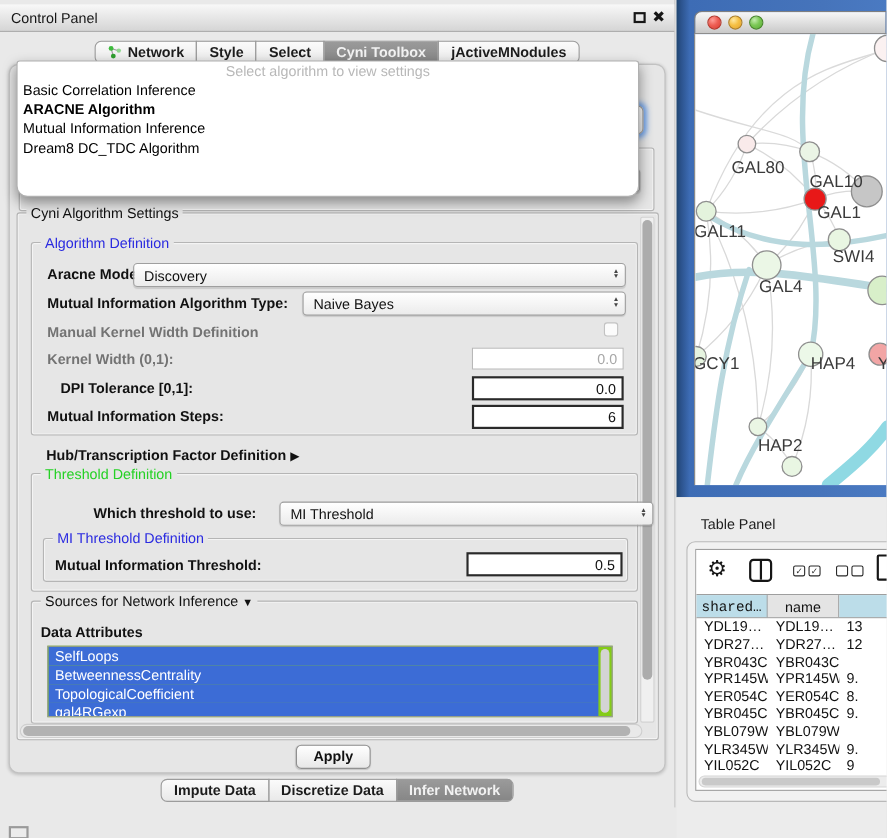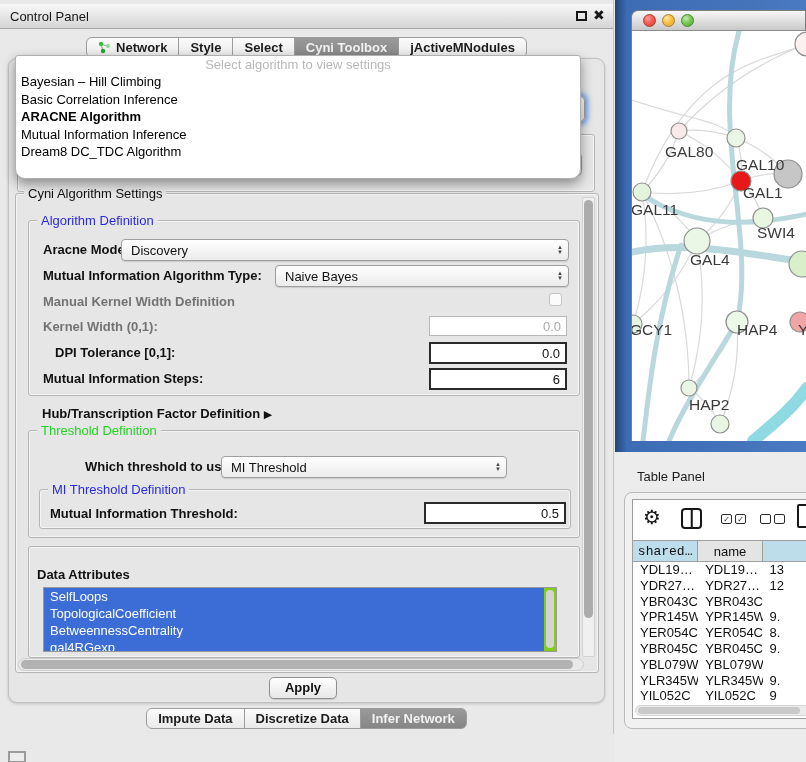--- a/index.html
+++ b/index.html
@@ -226,41 +226,45 @@
 
       <div class="hubrow" style="left:26px; top:212px;">
         <span>Hub/Transcription Factor Definition</span>
         <span class="tri"> ▶</span>
       </div>
 
       <div class="group" style="left:12px; top:236px; width:552px; height:108px;">
         <span class="gtitle green">Threshold Definition</span>
 
         <span class="lbl" style="left:56px; top:28px;">Which threshold to use:</span>
-        <div class="combo" style="left:192px; top:25px; width:286px;">
+        <div class="combo" style="left:225px; top:25px; width:340px;">
           <span>MI Threshold</span>
           <span class="stepper">
               <span>▲</span>
               <span>▼</span>
             </span>
         </div>
 
         <div class="group" style="left:10px; top:58px; width:532px; height:40px;">
           <span class="gtitle blue">MI Threshold Definition</span>
           <span class="lbl" style="left:10px; top:16px;">Mutual Information Threshold:</span>
           <span class="field strong" style="left:384px; top:12px; width:142px; height:22px;">0.5</span>
         </div>
       </div>
 
       <div class="group" style="left:12px; top:352px; width:552px; height:112px;">
+        <span class="gtitle">
+          <span>Sources for Network Inference</span>
+          <span style="font-size:10px;"> ▼</span>
+        </span>
         <span class="lbl" style="left:8px; top:20px;">Data Attributes</span>
         <div id="attrList" style="left:14px; top:40px; width:514px; height:65px;">
           <div class="attr-item">SelfLoops</div>
+            <div class="attr-item">BetweennessCentrality</div>
             <div class="attr-item">TopologicalCoefficient</div>
-            <div class="attr-item">BetweennessCentrality</div>
             <div class="attr-item">gal4RGexp</div>
             <div class="attr-scroll">
             <div class="attr-thumb"></div>
           </div>
         </div>
       </div>
 
       <div class="hscroll" style="left:2px; top:464px; width:566px; height:13px;">
         <div class="hthumb" style="left:2px; width:552px;"></div>
       </div>
@@ -277,21 +281,20 @@
         <span>Discretize Data</span>
       </div>
       <div class="tab sel">
         <span>Infer Network</span>
       </div>
     </div>
 </section>
 
 <div id="dropdown">
   <div class="dd-placeholder">Select algorithm to view settings</div>
-<div class="dd-item">Bayesian – Hill Climbing</div>
     <div class="dd-item">Basic Correlation Inference</div>
     <div class="dd-item sel">ARACNE Algorithm</div>
     <div class="dd-item">Mutual Information Inference</div>
     <div class="dd-item">Dream8 DC_TDC Algorithm</div>
   </div>
 
 <div class="mini-square"></div>
 <div class="split-arrow"></div>
 
 <section id="netArea">

